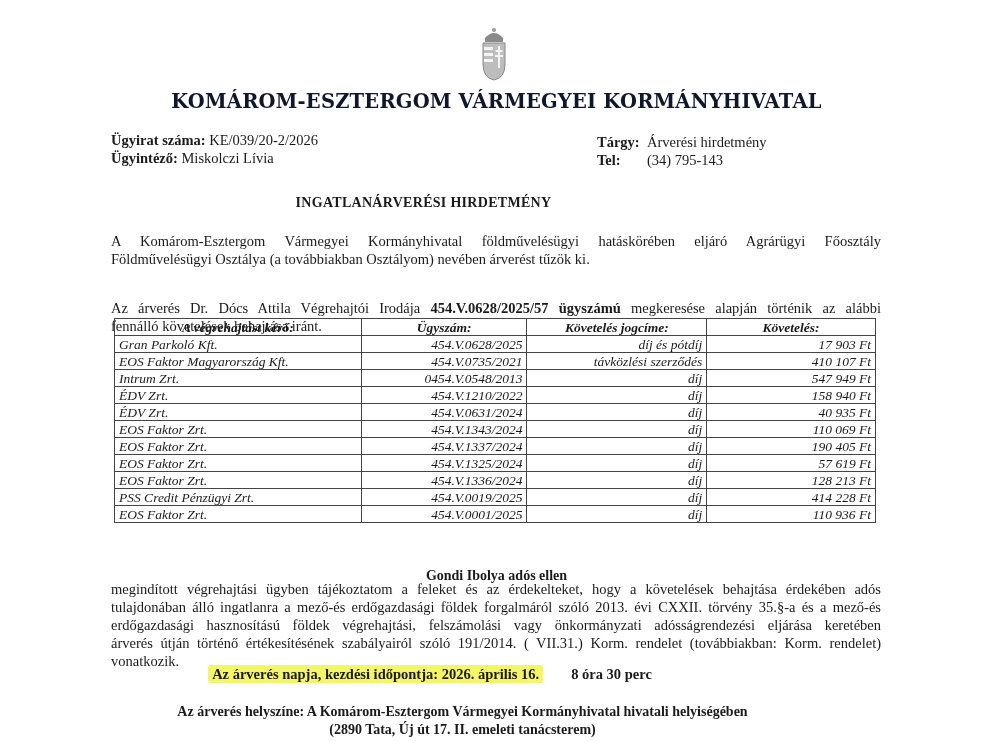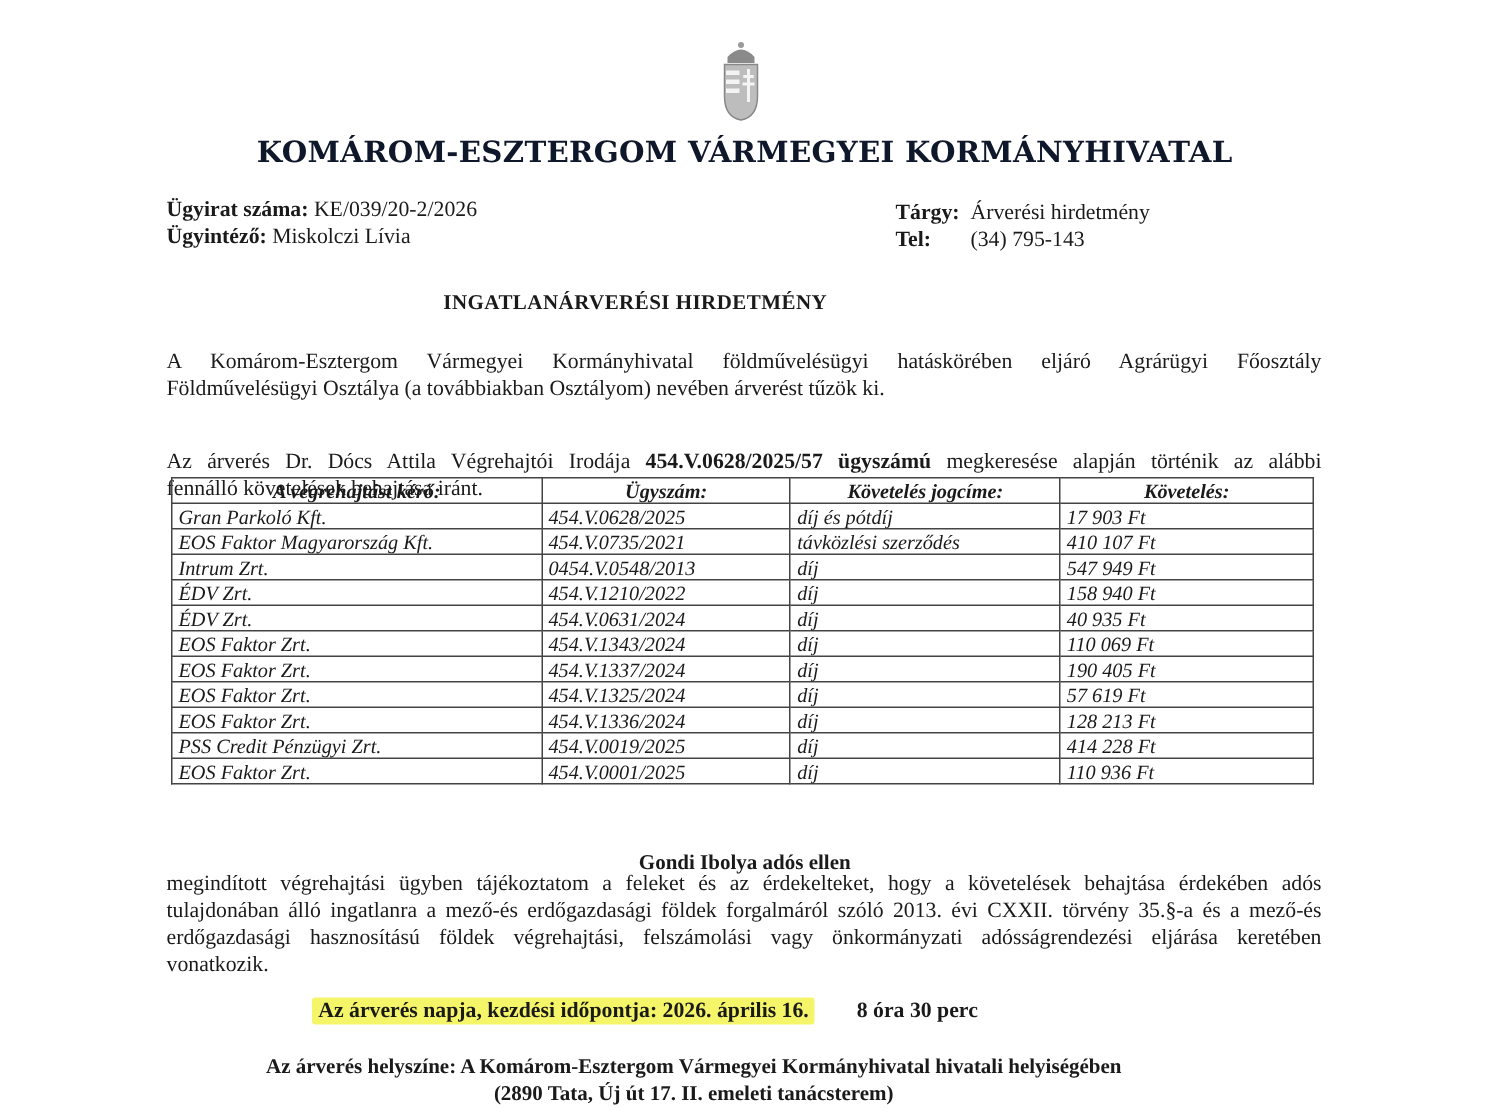--- a/index.html
+++ b/index.html
@@ -34,21 +34,21 @@
     .para .lline { display: block; text-align: left; }
     table.claims {
       position: absolute; left: 114px; top: 318px; width: 762px;
       border-collapse: collapse; font-size: 13.5px;
     }
     table.claims th, table.claims td {
       border: 1px solid #444; padding: 0 4px; height: 16px; line-height: 15px; font-style: italic;
     }
     table.claims th { font-weight: bold; text-align: center; }
     table.claims td.c0 { text-align: left; }
-    table.claims td.c1, table.claims td.c2, table.claims td.c3 { text-align: left; }
+    table.claims td.c1, table.claims td.c2, table.claims td.c3 { text-align: right; }
     col.k0 { width: 247px; } col.k1 { width: 166px; } col.k2 { width: 180px; } col.k3 { width: 169px; }
     .debtor {
       position: absolute; left: 0; width: 993px; top: 548px; text-align: center;
       font-weight: bold; font-size: 14px; margin-top: 20px;
     }
     .p3 { top: 580px; }
     .date-line {
       position: absolute; top: 666px; left: 0; width: 860px; text-align: center;
       font-weight: bold; font-size: 14.5px;
     }
@@ -182,20 +182,21 @@
       </tr>
     </tbody>
 </table>
 
 <div class="debtor">Gondi Ibolya adós ellen</div>
 
 <div class="para p3">
   <span class="jline">megindított végrehajtási ügyben tájékoztatom a feleket és az érdekelteket, hogy a követelések behajtása érdekében adós</span>
   <span class="jline">tulajdonában álló ingatlanra a mező-és erdőgazdasági földek forgalmáról szóló 2013. évi CXXII. törvény 35.§-a és a mező-és</span>
   <span class="jline">erdőgazdasági hasznosítású földek végrehajtási, felszámolási vagy önkormányzati adósságrendezési eljárása keretében</span>
+  <span class="jline">árverés útján történő értékesítésének szabályairól szóló 191/2014. ( VII.31.) Korm. rendelet (továbbiakban: Korm. rendelet)</span>
   <span class="lline">vonatkozik.</span>
 </div>
 
 <div class="date-line">
   <span class="hl">Az árverés napja, kezdési időpontja: 2026. április 16.</span><span class="time">8 óra 30 perc</span>
 </div>
 
 <div class="place">
   <div>Az árverés helyszíne: A Komárom-Esztergom Vármegyei Kormányhivatal hivatali helyiségében</div>
   <div>(2890 Tata, Új út 17. II. emeleti tanácsterem)</div>

